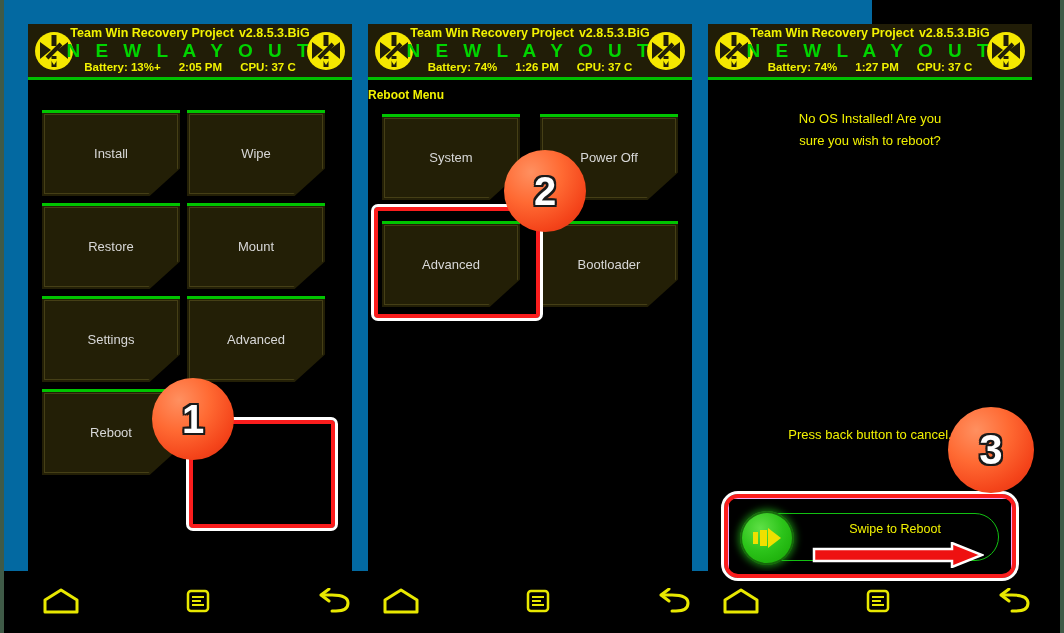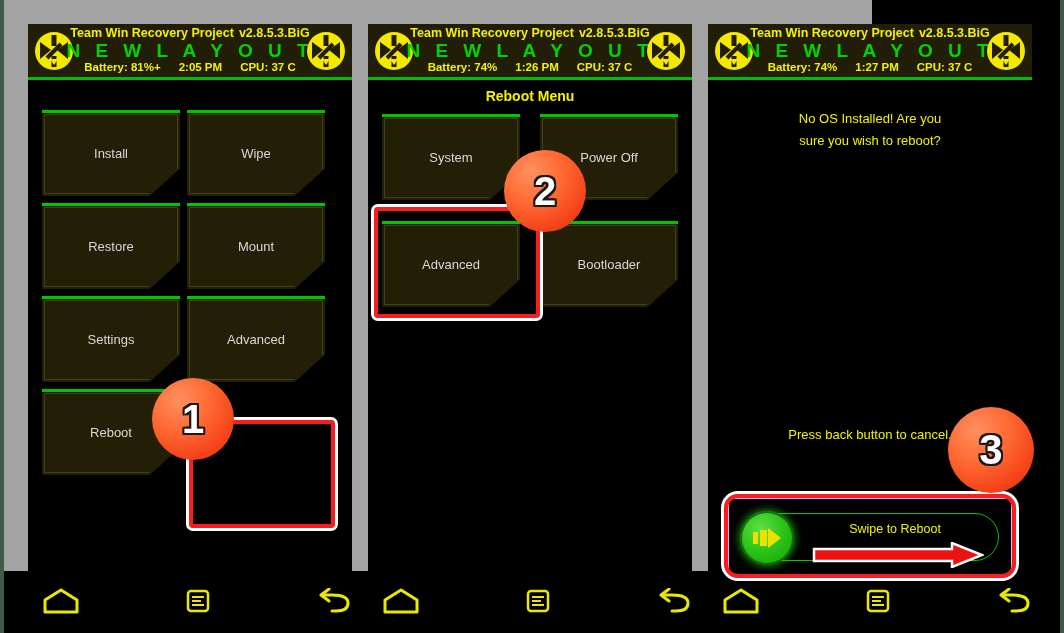--- a/index.html
+++ b/index.html
@@ -21,21 +21,21 @@
     height: 633px;
     background: #3f5a47;
   }
   .edge-rail.left  { left: 0; }
   .edge-rail.right { right: 0; }
 
   .stage {
     position: absolute;
     left: 4px; top: 0;
     width: 868px; height: 633px;
-    background: #a3a3a3;
+    background: #0369a1;
   }
 
   
   .panel {
     position: absolute;
     top: 24px;
     width: 324px;
     height: 609px;
     background: #000;
   }
@@ -93,23 +93,22 @@
     font-weight: bold;
     white-space: nowrap;
     line-height: 1.1;
   }
 
   
   .menu-label {
     position: absolute;
     left: 0; right: 0;
     top: 64px;
-    text-align: center;
     color: #f2f200;
-    font-size: 14px;
+    font-size: 12px;
     font-weight: bold;
   }
 
   
   .btn-grid {
     position: absolute;
     left: 14px;
     width: 296px;
     display: flex;
     flex-wrap: wrap;
@@ -282,21 +281,21 @@
           <path d="M16 30 L30 16" stroke="#211d07" stroke-width="4"></path>
           <path d="M23 37 L19 31 L27 31 Z" fill="#f5e800"></path>
         </svg>
       </div>
       <div class="hdr-center">
         <div class="hdr-title">
           <span>Team Win Recovery Project</span><span class="ver">v2.8.5.3.BiG</span>
         </div>
         <div class="hdr-layout">N E W   L A Y O U T</div>
         <div class="hdr-status">
-          <span>Battery: 81%+</span>
+          <span>Battery: 13%+</span>
           <span>2:05 PM</span>
           <span>CPU: 37 C</span>
         </div>
       </div>
       <div class="hdr-logo r">
         <svg viewBox="0 0 46 46">
           <circle cx="23" cy="23" r="19" fill="#f5e800"></circle>
           <path d="M23 7 L23 18 M23 28 L23 39" stroke="#211d07" stroke-width="5"></path>
           <path d="M9 14 L20 22 L9 31 Z" fill="#211d07"></path>
           <path d="M37 14 L26 22 L37 31 Z" fill="#211d07"></path>

